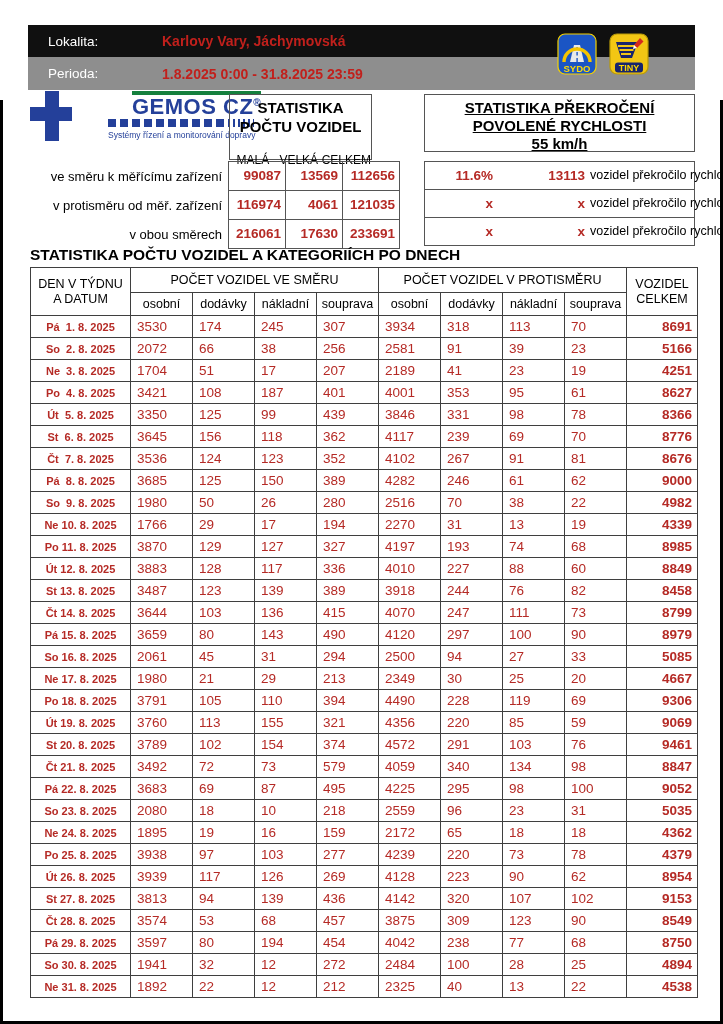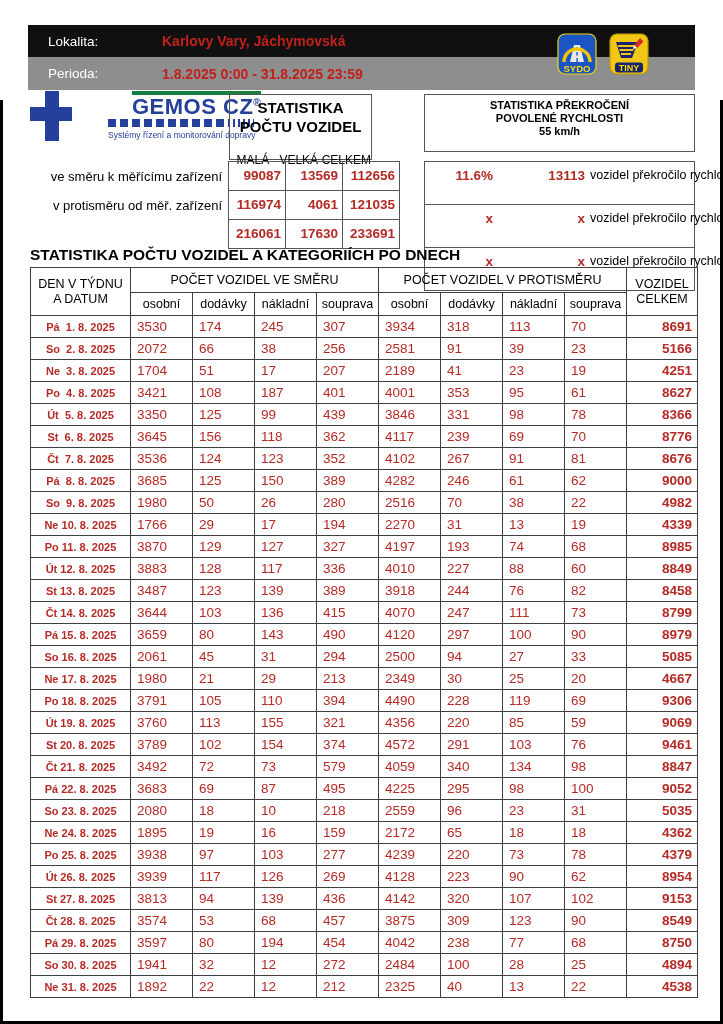--- a/index.html
+++ b/index.html
@@ -29,30 +29,30 @@
   .gemos-strip{display:flex;margin-top:1px;height:8px;}
   .gemos-strip .sq{width:120px;background:repeating-linear-gradient(90deg,#24409a 0 8px,#fff 8px 12px);}
   .gemos-strip .st{width:26px;background:repeating-linear-gradient(90deg,#24409a 0 2px,#fff 2px 5px);}
   .gemos-slogan{color:#24409a;font-size:8.5px;margin-top:3px;white-space:nowrap;}
 
   
   .count-box{left:229px;top:94px;width:143px;height:66px;border:1px solid #555;text-align:center;box-sizing:border-box;padding-top:4px;}
   .count-box .t{font-weight:bold;font-size:15px;line-height:1.25;}
   .count-cols{display:grid;grid-template-columns:1fr 1fr 1fr;font-size:12px;margin-top:16px;}
   .speed-box{left:424px;top:94px;width:271px;height:58px;border:1px solid #555;text-align:center;box-sizing:border-box;padding-top:4px;}
-  .speed-box .t{font-weight:bold;font-size:11px;line-height:1.2;}
+  .speed-box .t{font-weight:bold;font-size:15px;line-height:1.2;text-decoration:underline;}
 
   
   .dir-labels{left:28px;top:162px;width:197px;}
   .dir-labels div{height:29px;line-height:29px;text-align:right;font-size:13px;padding-right:3px;}
   .sum-table{left:229px;top:162px;width:171px;}
   .sum-table .row{display:grid;grid-template-columns:57px 57px 57px;height:29px;}
   .sum-table .cell{border:1px solid #555;margin-top:-1px;margin-left:-1px;text-align:right;line-height:28px;font-weight:bold;color:#b52a25;font-size:13.5px;padding-right:4px;box-sizing:border-box;}
   .spd-table{left:424px;top:162px;width:271px;}
-  .spd-row{display:grid;grid-template-columns:68px 92px auto;height:44px;border:1px solid #555;margin-top:-1px;box-sizing:border-box;}
+  .spd-row{display:grid;grid-template-columns:68px 92px auto;height:29px;border:1px solid #555;margin-top:-1px;box-sizing:border-box;}
   .spd-row .pct,.spd-row .cnt{color:#b52a25;font-weight:bold;font-size:13.5px;text-align:right;line-height:27px;}
   .spd-row .suf{font-size:12.5px;line-height:27px;padding-left:5px;white-space:nowrap;}
 
   
   .daily-title{left:30px;top:246px;font-weight:bold;font-size:15.5px;white-space:nowrap;}
   .daily{left:30px;top:267px;}
   table{border-collapse:collapse;table-layout:fixed;width:667px;}
   th,td{border:1px solid #3f3f3f;overflow:hidden;padding:0;}
   thead th{font-weight:normal;font-size:12.5px;text-align:center;line-height:1.2;}
   thead tr.h1 th{height:24px;}
@@ -134,20 +134,21 @@
 
 <div class="abs speed-box">
   <div class="t">STATISTIKA PŘEKROČENÍ</div>
   <div class="t">POVOLENÉ RYCHLOSTI</div>
   <div class="t">55 km/h</div>
 </div>
 
 <div class="abs dir-labels">
   <div>ve směru k měřícímu zařízení</div>
   <div>v protisměru od měř. zařízení</div>
+  <div>v obou směrech</div>
 </div>
 
 <div class="abs sum-table">
   <div class="row">
     <div class="cell">99087</div>
     <div class="cell">13569</div>
     <div class="cell">112656</div>
   </div>
   <div class="row">
     <div class="cell">116974</div>

